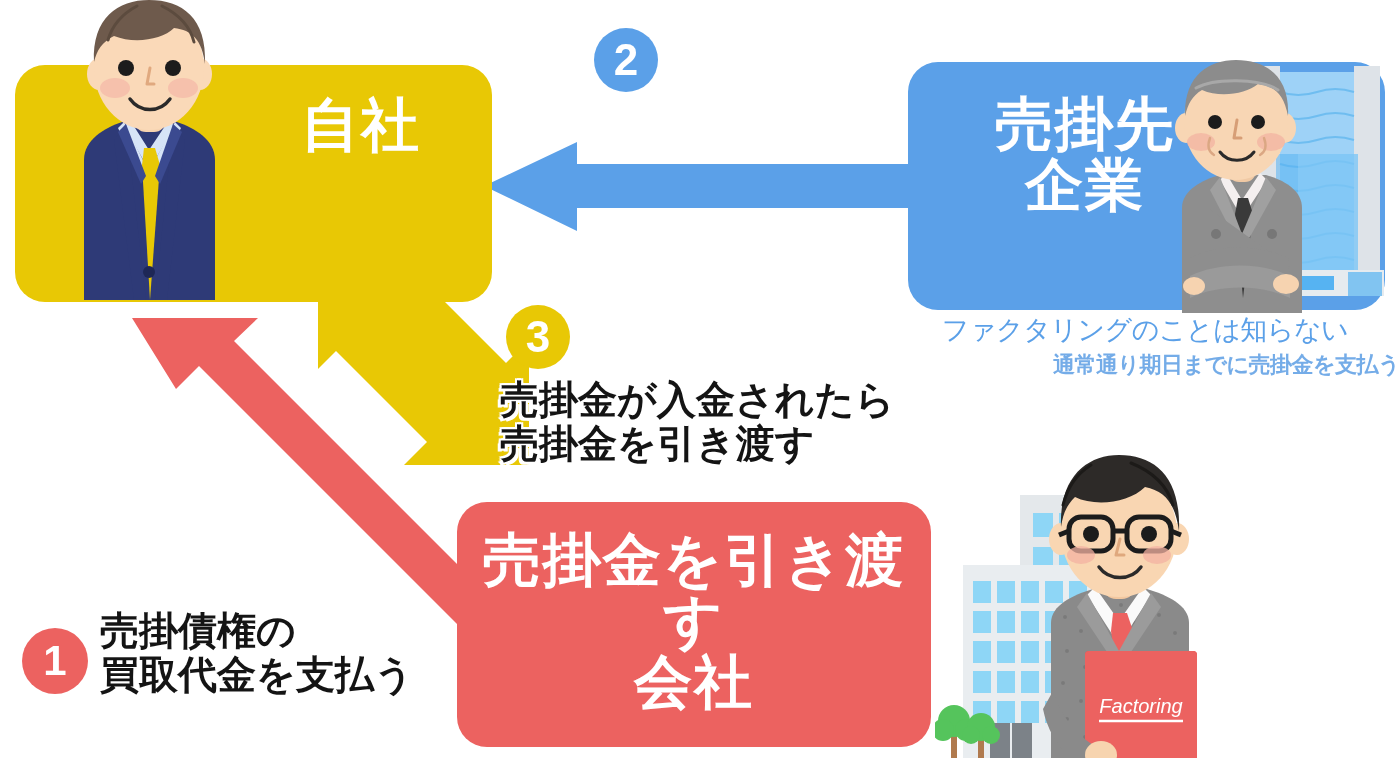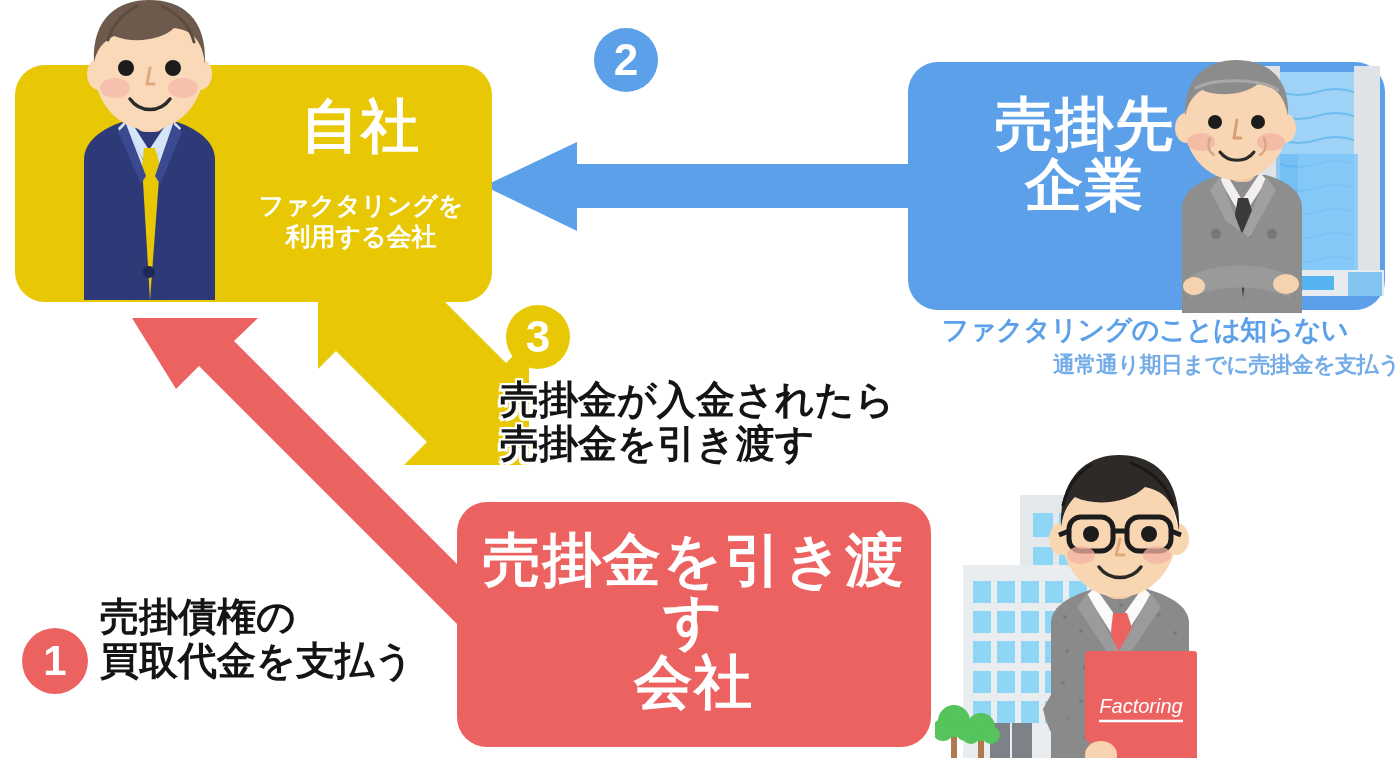--- a/index.html
+++ b/index.html
@@ -18,29 +18,29 @@
   #box-factoring{left:457px;top:502px;width:474px;height:245px;background:#EC6260;}
 
   .box-title{
     position:absolute;color:#fff;font-weight:bold;
     letter-spacing:2px;line-height:1.05;text-align:center;white-space:pre-line;
   }
   .box-sub{
     position:absolute;color:#fff;font-weight:bold;
     text-align:center;line-height:1.25;white-space:pre-line;
   }
-  #own-title{left:236px;top:96px;width:250px;font-size:58px;}
+  #own-title{left:236px;top:96px;width:250px;font-size:58px;font-family:Liberation Serif, serif;}
   #own-sub{left:226px;top:190px;width:270px;font-size:25px;}
   #client-title{left:950px;top:95px;width:270px;font-size:58px;font-family:Liberation Serif, serif;}
   #fact-title{left:462px;top:530px;width:464px;font-size:58px;}
 
   
   #client-caption-1{
     position:absolute;left:890px;top:312px;width:510px;text-align:center;
-    color:#5BA0E8;font-size:27px;font-weight:bold;letter-spacing:-0.5px;
+    color:#5BA0E8;font-size:27px;font-weight:normal;letter-spacing:-0.5px;
   }
   #client-caption-2{
     position:absolute;left:890px;top:350px;width:510px;text-align:right;
     color:#74ACE8;font-size:22px;font-weight:bold;letter-spacing:-0.5px;
   }
 
   
   .badge{
     position:absolute;border-radius:50%;color:#fff;font-weight:bold;
     display:flex;align-items:center;justify-content:center;
@@ -51,21 +51,21 @@
 
   
   .steplabel{
     position:absolute;color:#141414;font-weight:bold;line-height:1.14;
     white-space:pre-line;letter-spacing:0px;
     text-shadow:
       2px 0 0 #fff,-2px 0 0 #fff,0 2px 0 #fff,0 -2px 0 #fff,
       2px 2px 0 #fff,-2px 2px 0 #fff,2px -2px 0 #fff,-2px -2px 0 #fff,
       3px 3px 0 #fff,-3px 3px 0 #fff;
   }
-  #label-1{left:100px;top:595px;font-size:39px;}
+  #label-1{left:100px;top:609px;font-size:39px;}
   #label-2{left:590px;top:100px;font-size:39px;}
   #label-3{left:500px;top:378px;font-size:39px;}
 
   
   .arrowsvg{position:absolute;left:0;top:0;width:1400px;height:758px;pointer-events:none;}
 
   
   .person{position:absolute;}
 </style>
 </head>
@@ -150,22 +150,20 @@
 
     <circle cx="84" cy="68" r="8" fill="#1C1C1C"></circle>
     <circle cx="131" cy="68" r="8" fill="#1C1C1C"></circle>
 
     <path d="M108,68 L105,84 L112,84" stroke="#E0A97F" stroke-width="3" fill="none" stroke-linecap="round" stroke-linejoin="round"></path>
 
     <path d="M88,99 C98,113 118,113 128,99" stroke="#2A2A2A" stroke-width="3.4" fill="none" stroke-linecap="round"></path>
   </svg>
 
   <div class="box-title" id="own-title">自社</div>
-  <div class="box-sub" id="own-sub">ファクタリングを
-利用する会社</div>
 
   <div class="box" id="box-client"></div>
 
   <svg class="person" style="left:1168px;top:58px;width:232px;height:255px;" viewBox="0 0 232 255">
 
     <rect x="86" y="8" width="26" height="222" fill="#DEE3E8"></rect>
     <rect x="112" y="14" width="74" height="216" fill="#9ED2F7"></rect>
     <rect x="186" y="8" width="26" height="222" fill="#DEE3E8"></rect>
     <g stroke="#6FBDF0" stroke-width="2" fill="none">
       <path d="M112,34 q18,6 37,0 q18,-6 37,0"></path>

